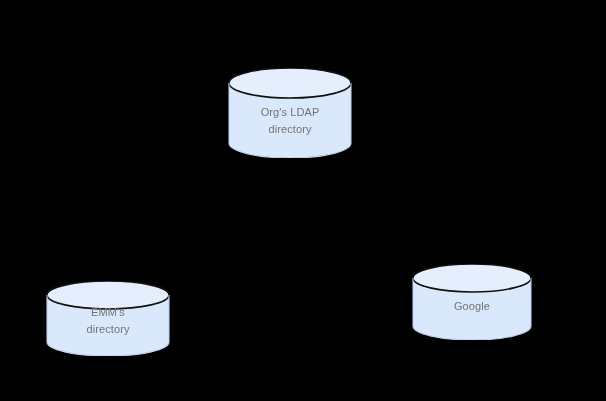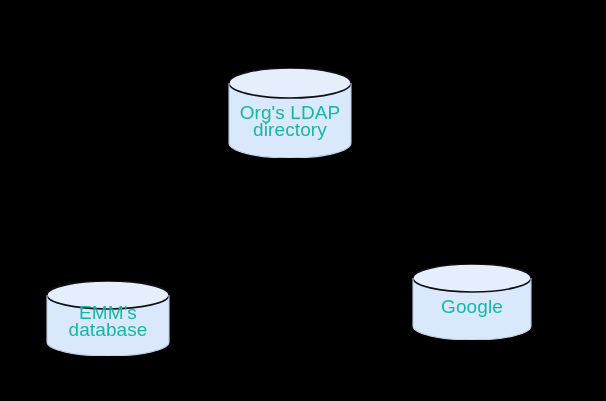--- a/index.html
+++ b/index.html
@@ -29,23 +29,23 @@
     inset: 0;
     width: 100%;
     height: 100%;
     display: block;
   }
   .db-label {
     position: absolute;
     left: 0;
     width: 100%;
     text-align: center;
-    color: #14b8a6;
+    color: #737373;
     font-family: "Liberation Sans", sans-serif;
-    font-size: 19px;
+    font-size: 11px;
     line-height: 17px;
     letter-spacing: 0.1px;
     white-space: pre-line;
     pointer-events: none;
     -webkit-font-smoothing: antialiased;
   }
 </style>
 </head>
 <body>
 
@@ -65,21 +65,21 @@
 
   <div class="db-node" style="left:46px; top:281px; width:124px; height:75px;">
     <svg class="db-shape" viewBox="0 0 124 75" preserveAspectRatio="none">
       <path d="M 1 14 L 1 61 A 61 14 0 0 0 123 61 L 123 14 Z" fill="#dae8fc" stroke="none"></path>
       <path d="M 1 14 A 61 14 0 0 0 123 14 A 61 14 0 0 0 1 14 Z" fill="#e4eefc" stroke="#111111" stroke-width="1.6"></path>
       <path d="M 1 14 L 1 61" fill="none" stroke="#b9cbe8" stroke-width="1.1"></path>
       <path d="M 123 14 L 123 61" fill="none" stroke="#b9cbe8" stroke-width="1.1"></path>
       <path d="M 1 61 A 61 14 0 0 0 123 61" fill="none" stroke="#c2d3ee" stroke-width="1.1"></path>
     </svg>
     <div class="db-label" style="top:23px;">EMM's
-database</div>
+directory</div>
   </div>
 
   <div class="db-node" style="left:412px; top:264px; width:120px; height:76px;">
     <svg class="db-shape" viewBox="0 0 120 76" preserveAspectRatio="none">
       <path d="M 1 14 L 1 62 A 59 14 0 0 0 119 62 L 119 14 Z" fill="#dae8fc" stroke="none"></path>
       <path d="M 1 14 A 59 14 0 0 0 119 14 A 59 14 0 0 0 1 14 Z" fill="#e4eefc" stroke="#111111" stroke-width="1.6"></path>
       <path d="M 1 14 L 1 62" fill="none" stroke="#b9cbe8" stroke-width="1.1"></path>
       <path d="M 119 14 L 119 62" fill="none" stroke="#b9cbe8" stroke-width="1.1"></path>
       <path d="M 1 62 A 59 14 0 0 0 119 62" fill="none" stroke="#c2d3ee" stroke-width="1.1"></path>
     </svg>

